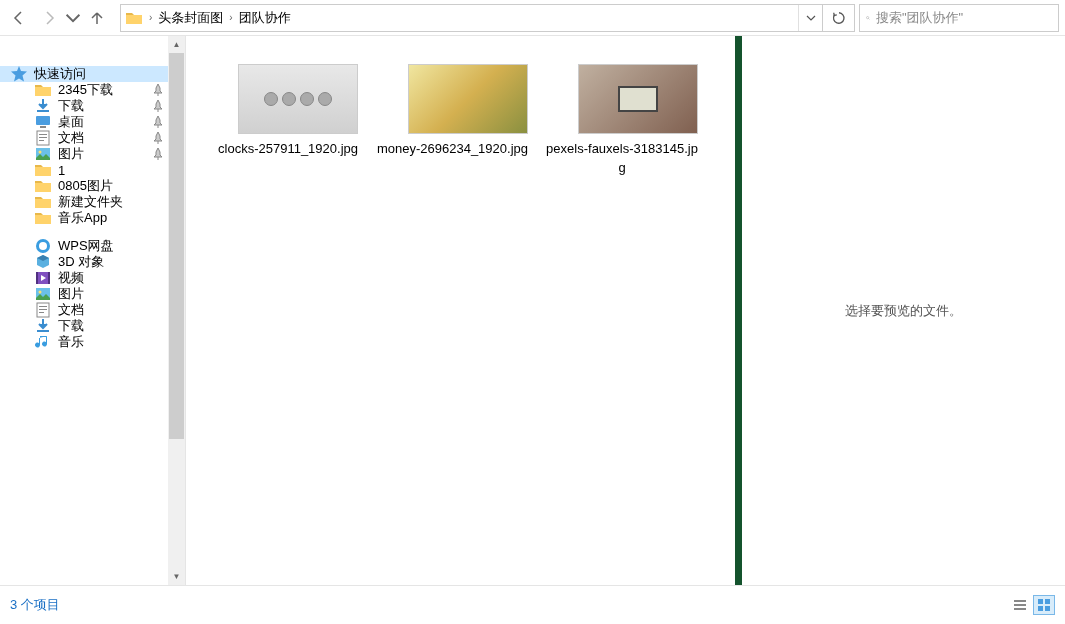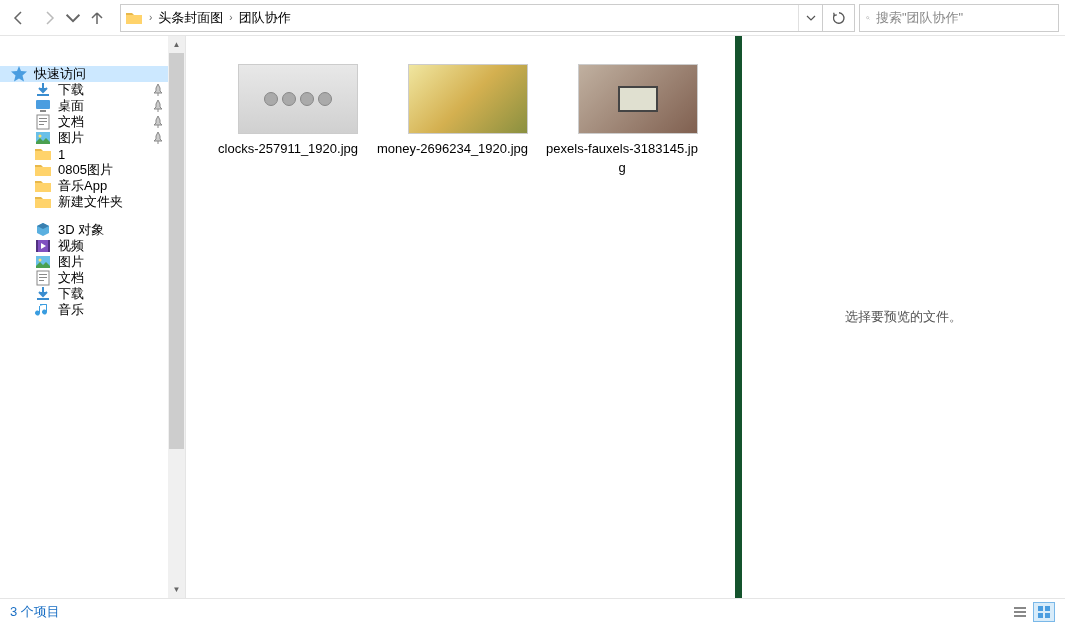--- a/index.html
+++ b/index.html
@@ -45,21 +45,21 @@
 .thumb.t1 { background: linear-gradient(to bottom, #e8e8e8, #d0d0d0); }
 .thumb.t2 { background: linear-gradient(135deg, #f0e6a0, #d4b050, #8a9040); }
 .thumb.t3 { background: linear-gradient(135deg, #c0b0a0, #806050); }
 .thumb-inner { display: flex; gap: 4px; }
 .clock-dot { width: 14px; height: 14px; border-radius: 50%; background: #aaa; border: 1px solid #888; }
 .laptop-shape { width: 40px; height: 26px; background: #e0e0d0; border: 2px solid #444; }
 .file-label { text-align: center; font-size: 13px; line-height: 1.45; word-break: break-all; color: #000; }
 
 .preview-pane { width: 330px; border-left: 7px solid #14532d; display: flex; align-items: center; justify-content: center; color: #555; font-size: 13px; }
 
-.statusbar { height: 26px; border-top: 1px solid #e5e5e5; display: flex; align-items: center; padding: 0 10px; font-size: 13px; color: #1a6fc4; justify-content: space-between; }
+.statusbar { height: 39px; border-top: 1px solid #e5e5e5; display: flex; align-items: center; padding: 0 10px; font-size: 13px; color: #1a6fc4; justify-content: space-between; }
 .status-right { display: flex; gap: 2px; }
 .view-btn { width: 22px; height: 20px; border: 1px solid transparent; display: flex; align-items: center; justify-content: center; cursor: pointer; }
 .view-btn.active { border: 1px solid #7ab8e8; background: #d8ecfa; }
 
 
 .c-blue { fill: #4a9de0; }
 .c-yellow { fill: #ffd36b; }
 .c-yellow-d { fill: #e8b84a; }
 </style>
 </head>
@@ -137,20 +137,32 @@
               <path class="c-blue" d="M9 1 L11 6 L17 6.5 L12.5 10.5 L14 16.5 L9 13.5 L4 16.5 L5.5 10.5 L1 6.5 L7 6 Z"></path>
             </svg>
         </span>
         <span class="label">快速访问</span>
       </div>
 
       <div id="quick-items">
           <div class="tree-item indent">
             <span class="icon">
               <svg viewBox="0 0 18 18">
+                <path class="c-yellow-d" d="M1 4 h6 l2 2 h8 v9 h-16 z"></path>
+                <path class="c-yellow" d="M1 6 h16 v9 h-16 z"></path>
+              </svg>
+            </span>
+            <span class="label">2345下载</span>
+            <span class="pin"><svg viewBox="0 0 14 14">
+                <path d="M7 1 L9 5 L9 8 L11 10 L3 10 L5 8 L5 5 Z M7 10 v3" stroke="#888" stroke-width="1" fill="#ccc"></path>
+              </svg></span>
+          </div>
+          <div class="tree-item indent">
+            <span class="icon">
+              <svg viewBox="0 0 18 18">
                 <path fill="#3a8dd0" d="M9 2 v8 M5 7 l4 4 l4 -4" stroke="#3a8dd0" stroke-width="2"></path>
                 <rect x="3" y="13" width="12" height="2" fill="#3a8dd0"></rect>
               </svg>
             </span>
             <span class="label">下载</span>
             <span class="pin"><svg viewBox="0 0 14 14">
                 <path d="M7 1 L9 5 L9 8 L11 10 L3 10 L5 8 L5 5 Z M7 10 v3" stroke="#888" stroke-width="1" fill="#ccc"></path>
               </svg></span>
           </div>
           <div class="tree-item indent">
@@ -210,37 +222,46 @@
             </span>
             <span class="label">0805图片</span>
           </div>
           <div class="tree-item indent">
             <span class="icon">
               <svg viewBox="0 0 18 18">
                 <path class="c-yellow-d" d="M1 4 h6 l2 2 h8 v9 h-16 z"></path>
                 <path class="c-yellow" d="M1 6 h16 v9 h-16 z"></path>
               </svg>
             </span>
+            <span class="label">新建文件夹</span>
+          </div>
+          <div class="tree-item indent">
+            <span class="icon">
+              <svg viewBox="0 0 18 18">
+                <path class="c-yellow-d" d="M1 4 h6 l2 2 h8 v9 h-16 z"></path>
+                <path class="c-yellow" d="M1 6 h16 v9 h-16 z"></path>
+              </svg>
+            </span>
             <span class="label">音乐App</span>
           </div>
-          <div class="tree-item indent">
-            <span class="icon">
-              <svg viewBox="0 0 18 18">
-                <path class="c-yellow-d" d="M1 4 h6 l2 2 h8 v9 h-16 z"></path>
-                <path class="c-yellow" d="M1 6 h16 v9 h-16 z"></path>
-              </svg>
-            </span>
-            <span class="label">新建文件夹</span>
-          </div>
         </div>
 
       <div style="height:12px"></div>
 
 
       <div id="pc-items">
+          <div class="tree-item indent">
+            <span class="icon">
+              <svg viewBox="0 0 18 18">
+                <circle cx="9" cy="9" r="7" fill="#3a9de0"></circle>
+                <path d="M5 9 a4 4 0 0 1 8 0 a4 4 0 0 1 -8 0" fill="#fff"></path>
+              </svg>
+            </span>
+            <span class="label">WPS网盘</span>
+          </div>
           <div class="tree-item indent">
             <span class="icon">
               <svg viewBox="0 0 18 18">
                 <path fill="#5ab0e0" d="M9 2 L15 5 v7 L9 15 L3 12 v-7 z"></path>
                 <path fill="#3a80b0" d="M9 2 L15 5 L9 8 L3 5 z"></path>
               </svg>
             </span>
             <span class="label">3D 对象</span>
           </div>
           <div class="tree-item indent">

